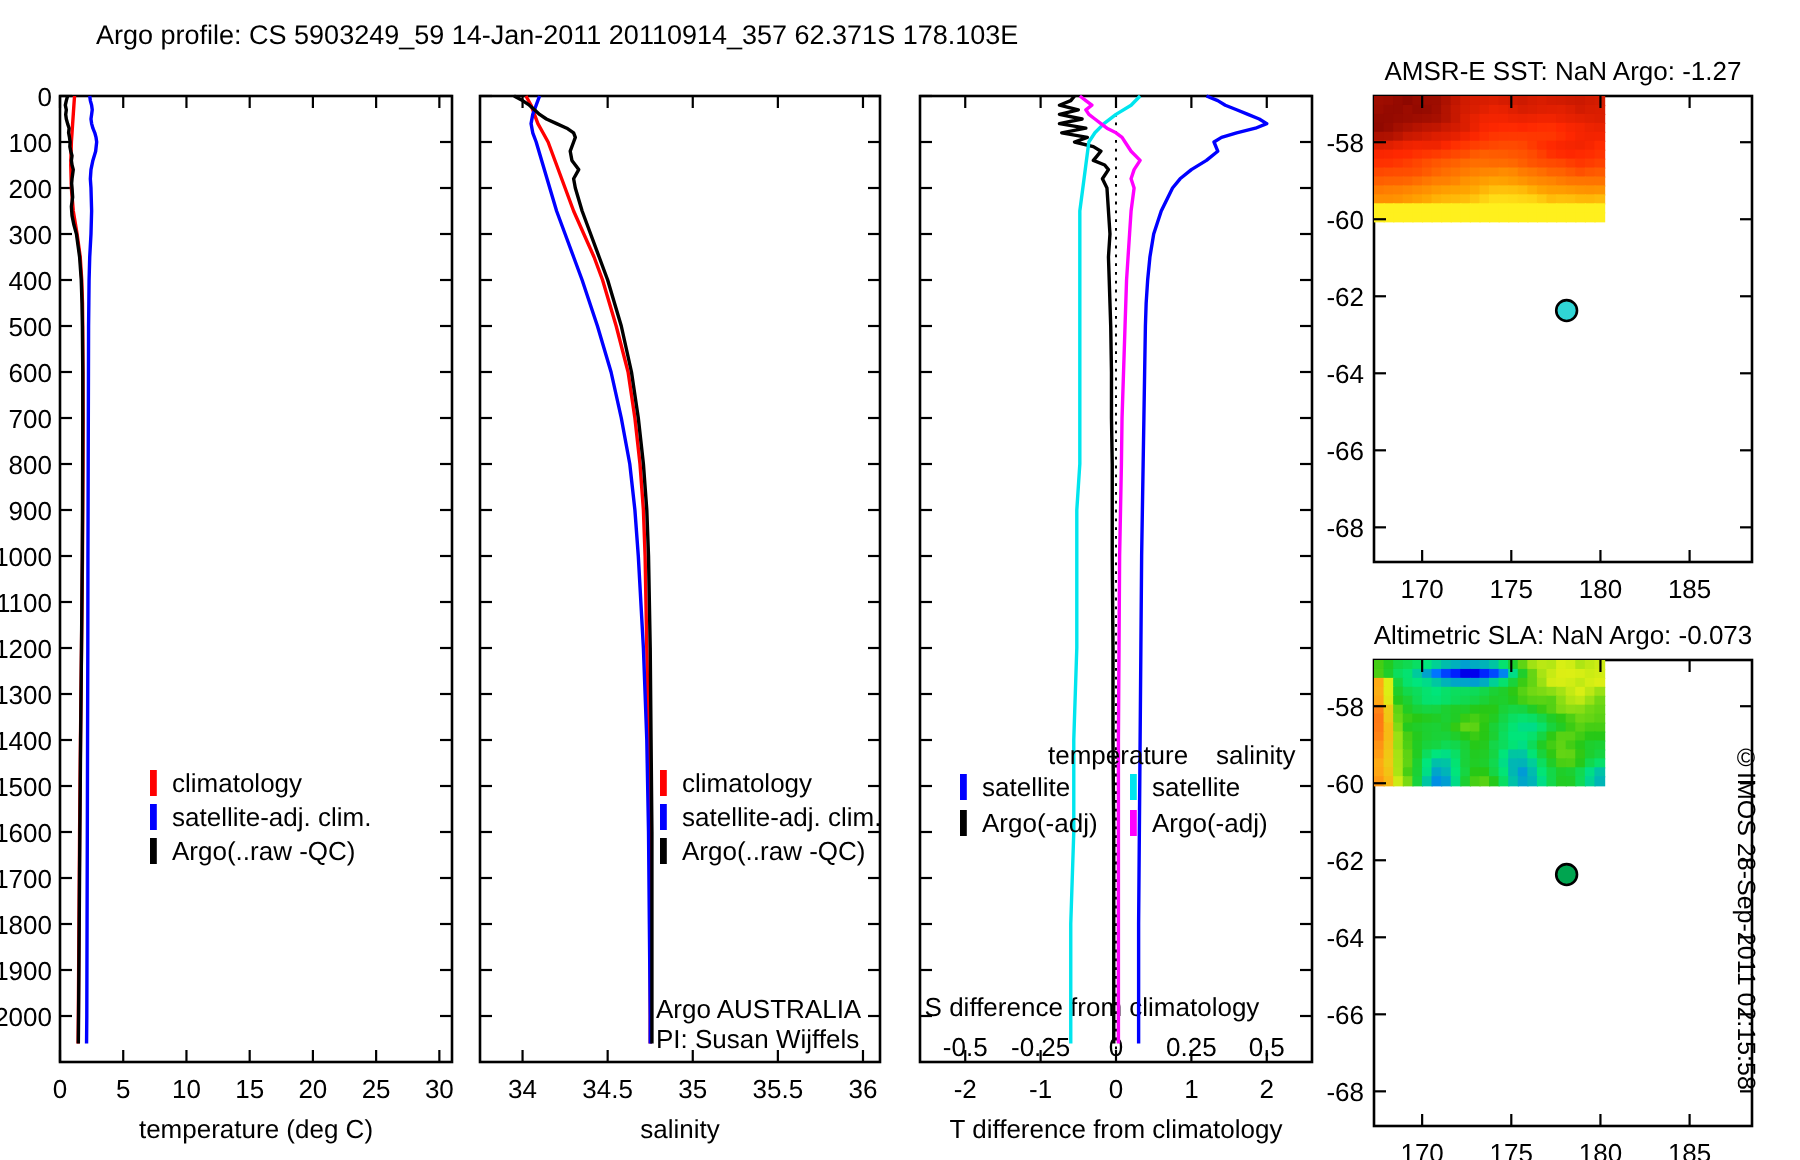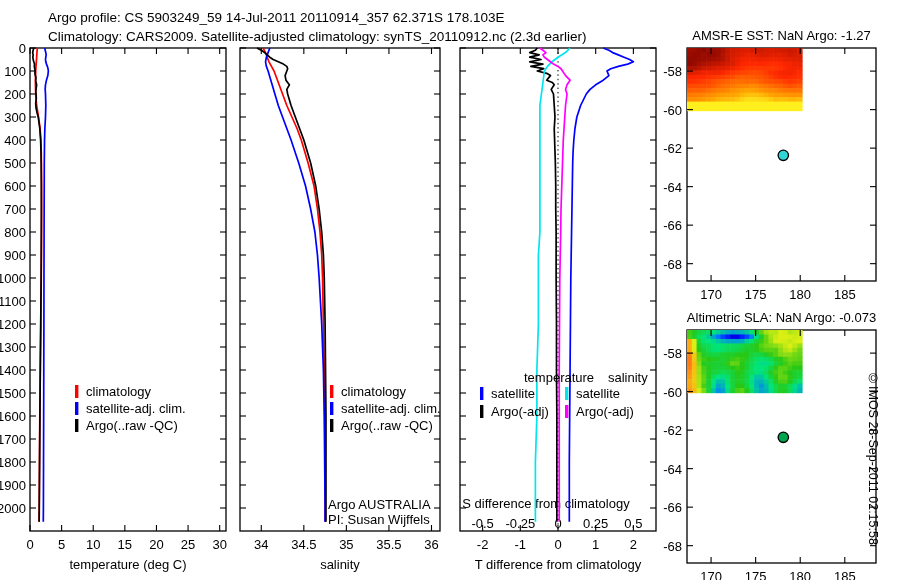--- a/index.html
+++ b/index.html
@@ -12,22 +12,21 @@
   .ax-title{font-size:13px;fill:#000;font-family:"Liberation Sans",sans-serif;}
   .leg-txt{font-size:13px;fill:#000;font-family:"Liberation Sans",sans-serif;}
   .map-title{font-size:13px;text-anchor:middle;fill:#000;font-family:"Liberation Sans",sans-serif;}
   .copyright{position:absolute;left:866px;top:372px;font-size:12.5px;
      writing-mode:vertical-rl;text-orientation:mixed;white-space:nowrap;letter-spacing:0px;}
 </style>
 </head>
 <body>
 
 <div class="abs title-block">
-  <div>Argo profile: CS 5903249_59 14-Jul-2011 20110914_357 62.371S 178.103E</div>
-  <div>Climatology: CARS2009. Satellite-adjusted climatology: synTS_20110912.nc (2.3d earlier)</div>
+  <div>Argo profile: CS 5903249_59 14-Jan-2011 20110914_357 62.371S 178.103E</div>
 </div>
 
 <svg class="abs" style="left:0;top:0;" width="900" height="580">
   <g id="panel-temperature">
       <rect x="30" y="48" width="196" height="483" fill="#fff" stroke="#000" stroke-width="1.3"></rect>
       <line x1="30" y1="48" x2="36" y2="48" stroke="#000" stroke-width="1.1"></line>
       <line x1="226" y1="48" x2="220" y2="48" stroke="#000" stroke-width="1.1"></line>
       <text x="26" y="53" class="tick-lbl" text-anchor="end">0</text>
       <line x1="30" y1="71" x2="36" y2="71" stroke="#000" stroke-width="1.1"></line>
       <line x1="226" y1="71" x2="220" y2="71" stroke="#000" stroke-width="1.1"></line>

